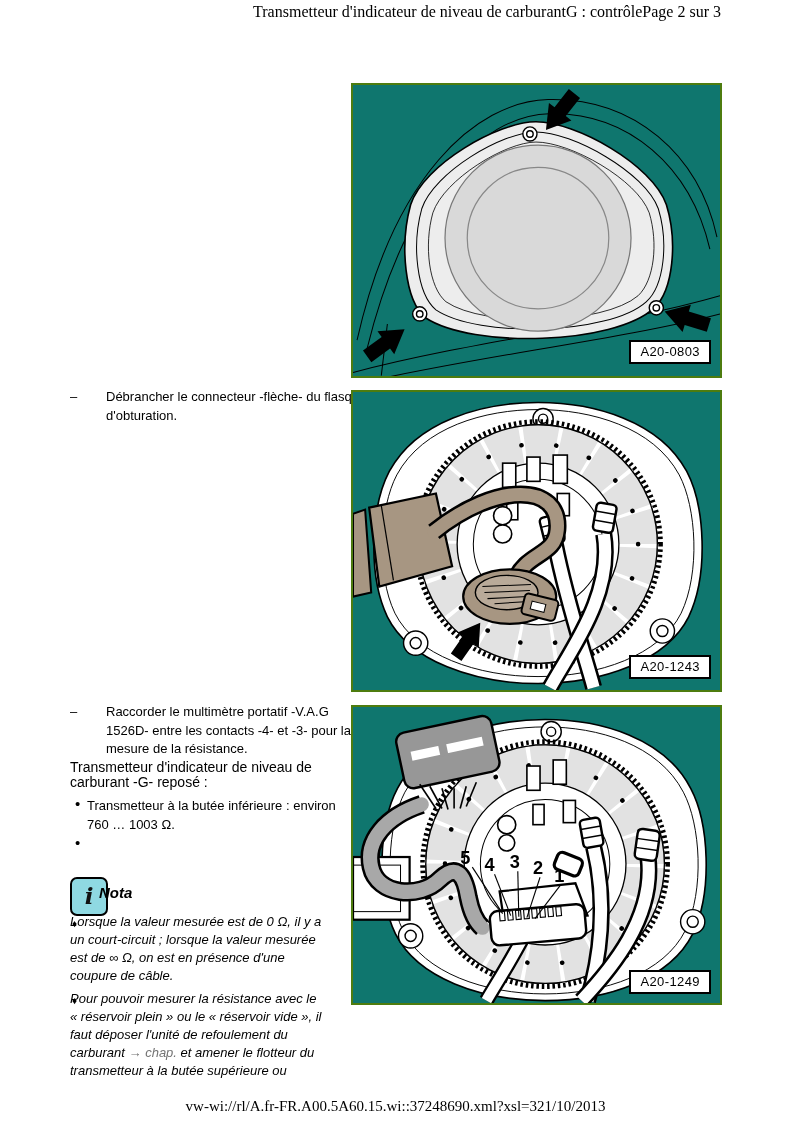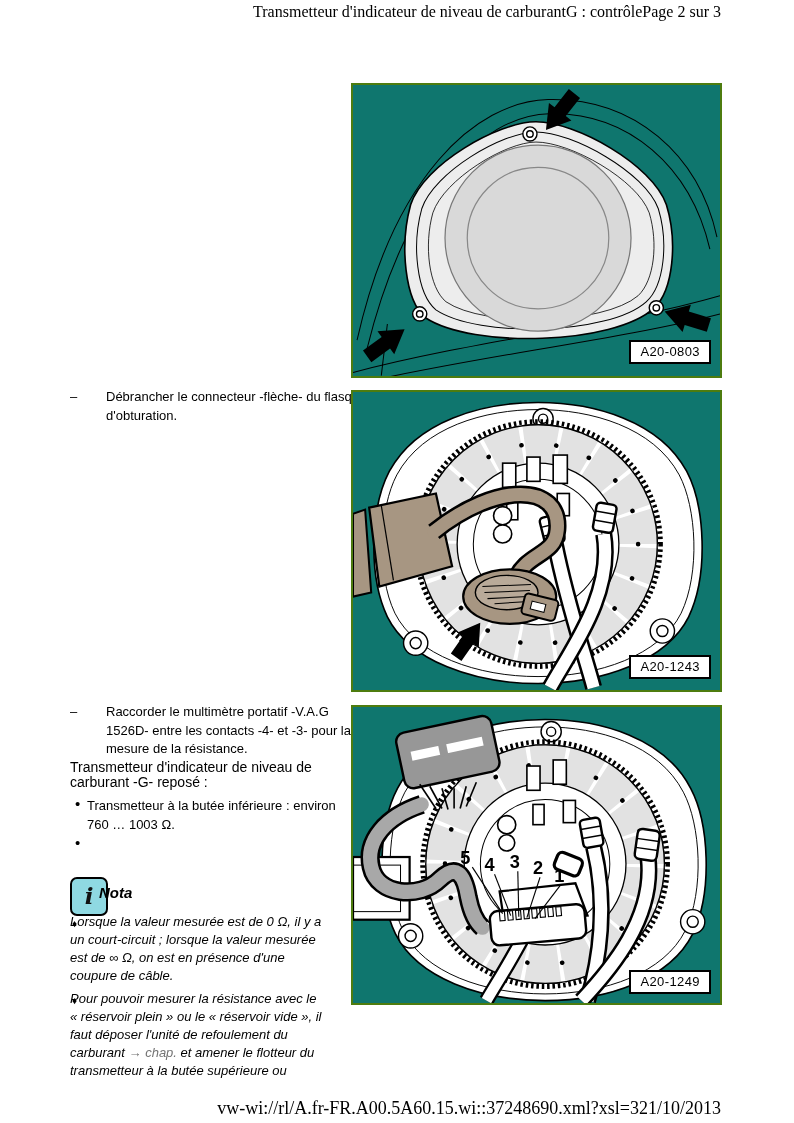--- a/index.html
+++ b/index.html
@@ -5,21 +5,21 @@
   html,body{margin:0;padding:0}
   body{
     width:794px;height:1123px;position:relative;background:#fff;color:#000;
     font-family:"Liberation Sans","DejaVu Sans",sans-serif;overflow:hidden;
   }
   .serif{font-family:"Liberation Serif","DejaVu Serif",serif}
   
   .page-header{position:absolute;left:70px;top:3px;width:651px;display:flex;
     justify-content:flex-end;font-size:16px}
   .page-footer{position:absolute;left:70px;top:1098px;width:651px;display:flex;
-    justify-content:flex-end;font-size:18px}
+    justify-content:center;font-size:15px}
   
   .step{position:absolute;left:70px;width:284px;font-size:13px;line-height:18.5px}
   .step .marker{position:absolute;left:0;top:0}
   .step .txt{margin-left:36px;width:262px}
   .para{position:absolute;left:70px;width:270px;font-size:14px;line-height:15px}
   .spec{position:absolute;left:70px;width:283px;font-size:13px;line-height:18.5px}
   .spec .marker{position:absolute;left:5px;top:-2px;font-size:15px}
   .spec .txt{margin-left:17px;width:254px}
   .note-head{position:absolute;left:70px;height:34px}
   .note-ico{position:absolute;left:0;top:0;width:34px;height:33px;border:2px solid #000;

